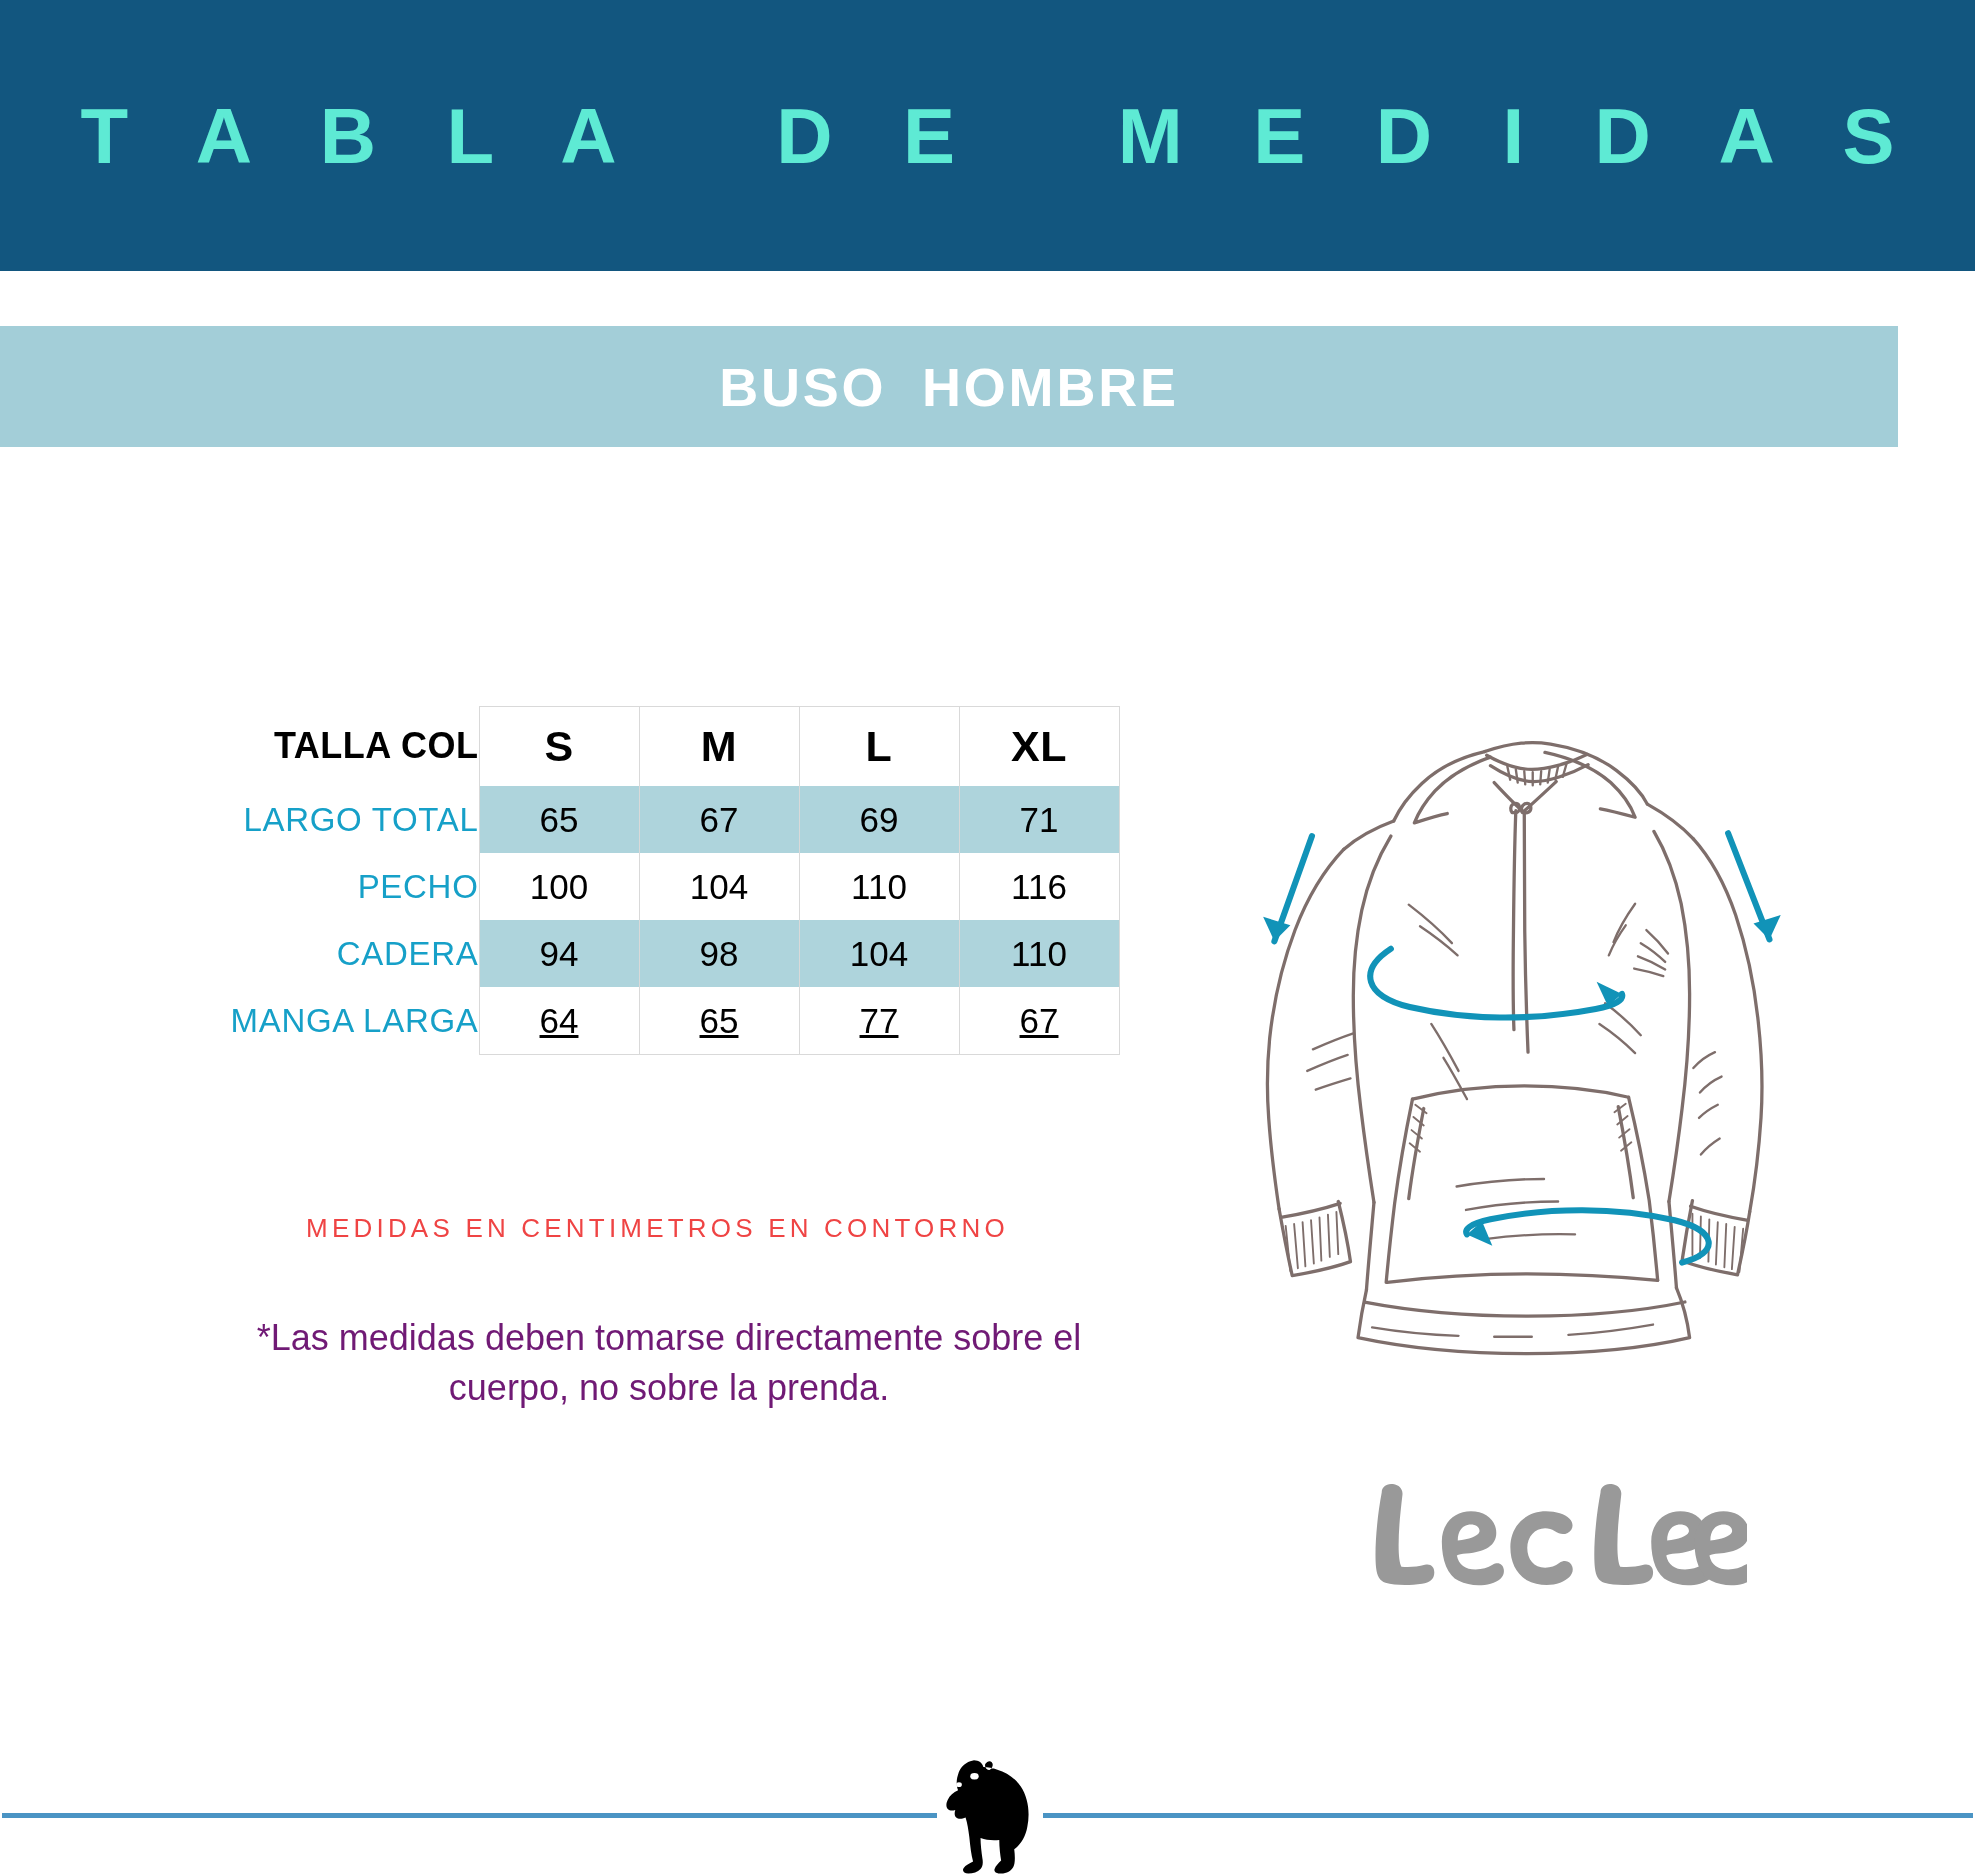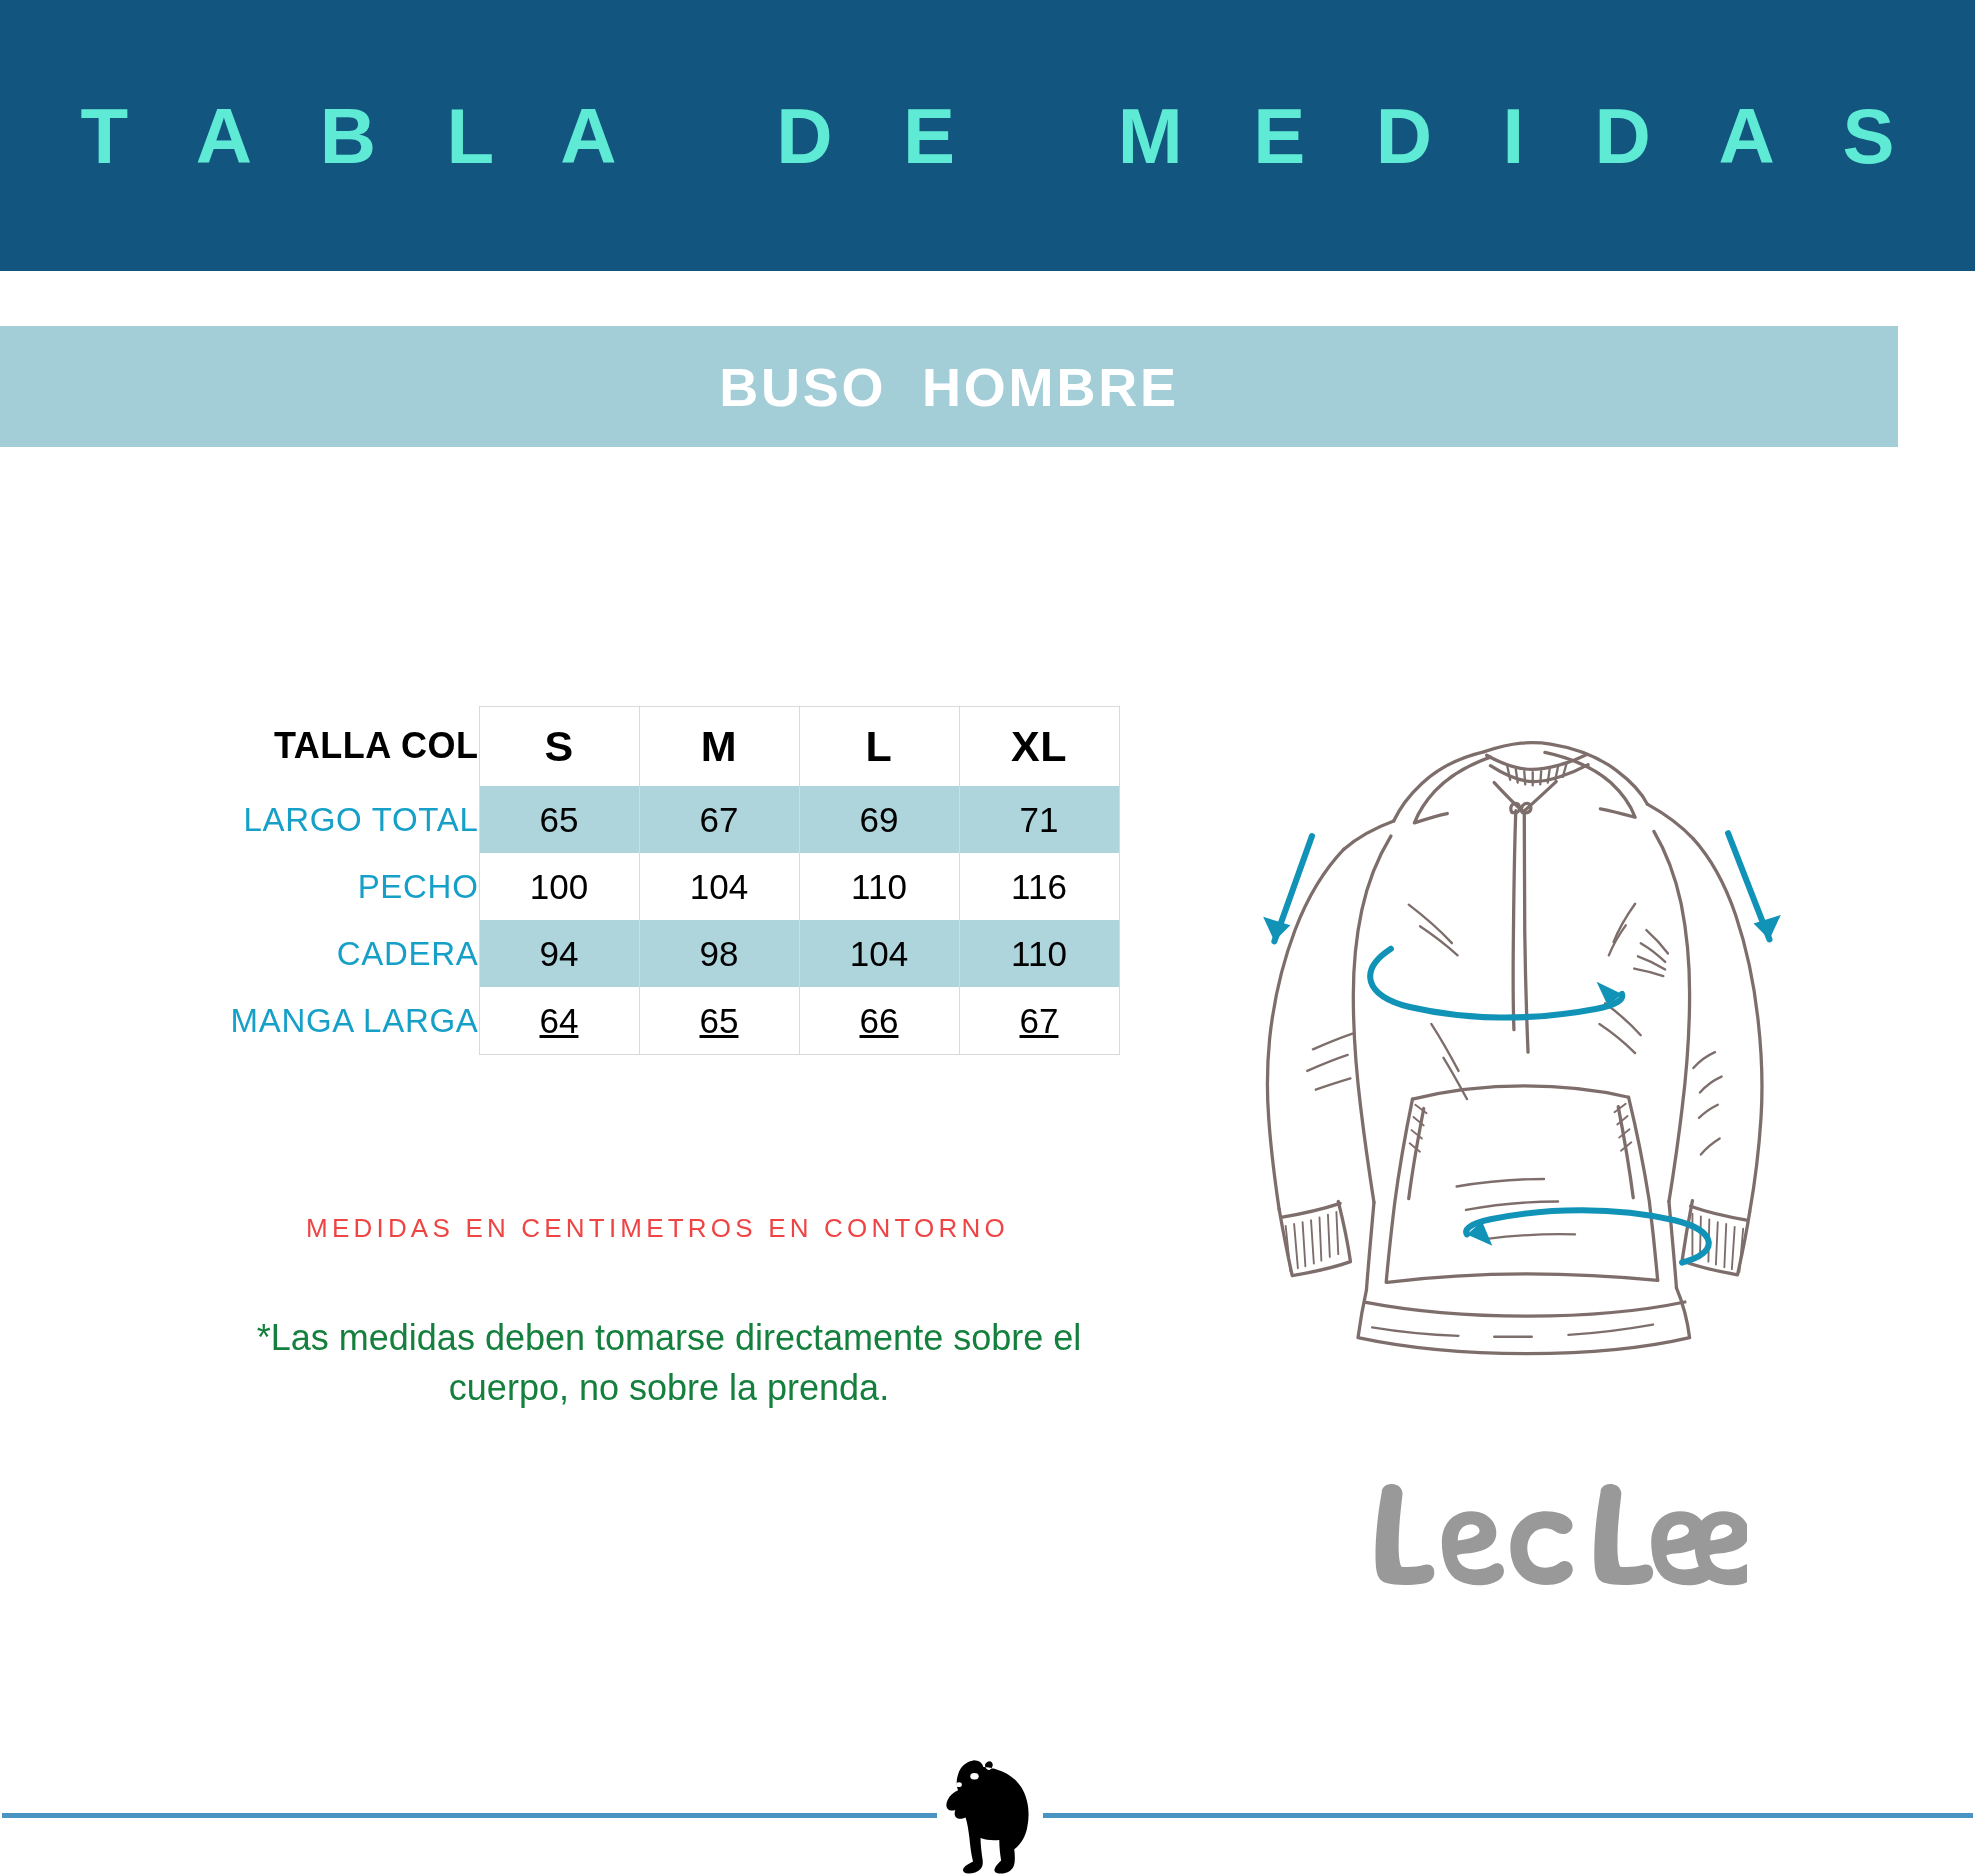--- a/index.html
+++ b/index.html
@@ -134,21 +134,21 @@
   }
   .caption .line2 { display: block; }
 
   
   .note {
     position: absolute;
     left: 197px;
     top: 1313px;
     width: 944px;
     text-align: center;
-    color: #15803d;
+    color: #701a75;
     font-size: 36px;
     font-weight: 400;
     line-height: 1.40;
   }
 
   
   .illustration {
     position: absolute;
     left: 1203px;
     top: 695px;
@@ -242,21 +242,21 @@
         <td class="cell">94</td>
         <td class="cell">98</td>
         <td class="cell">104</td>
         <td class="cell">110</td>
       </tr>
 
       <tr class="last-row">
         <td class="lbl lbl-row">MANGA LARGA</td>
         <td class="cell">64</td>
         <td class="cell">65</td>
-        <td class="cell">66</td>
+        <td class="cell">77</td>
         <td class="cell">67</td>
       </tr>
     </tbody>
   </table>
 </div>
 
 <div class="caption">
   <span>MEDIDAS EN CENTIMETROS EN CONTORNO</span>
 </div>
 

